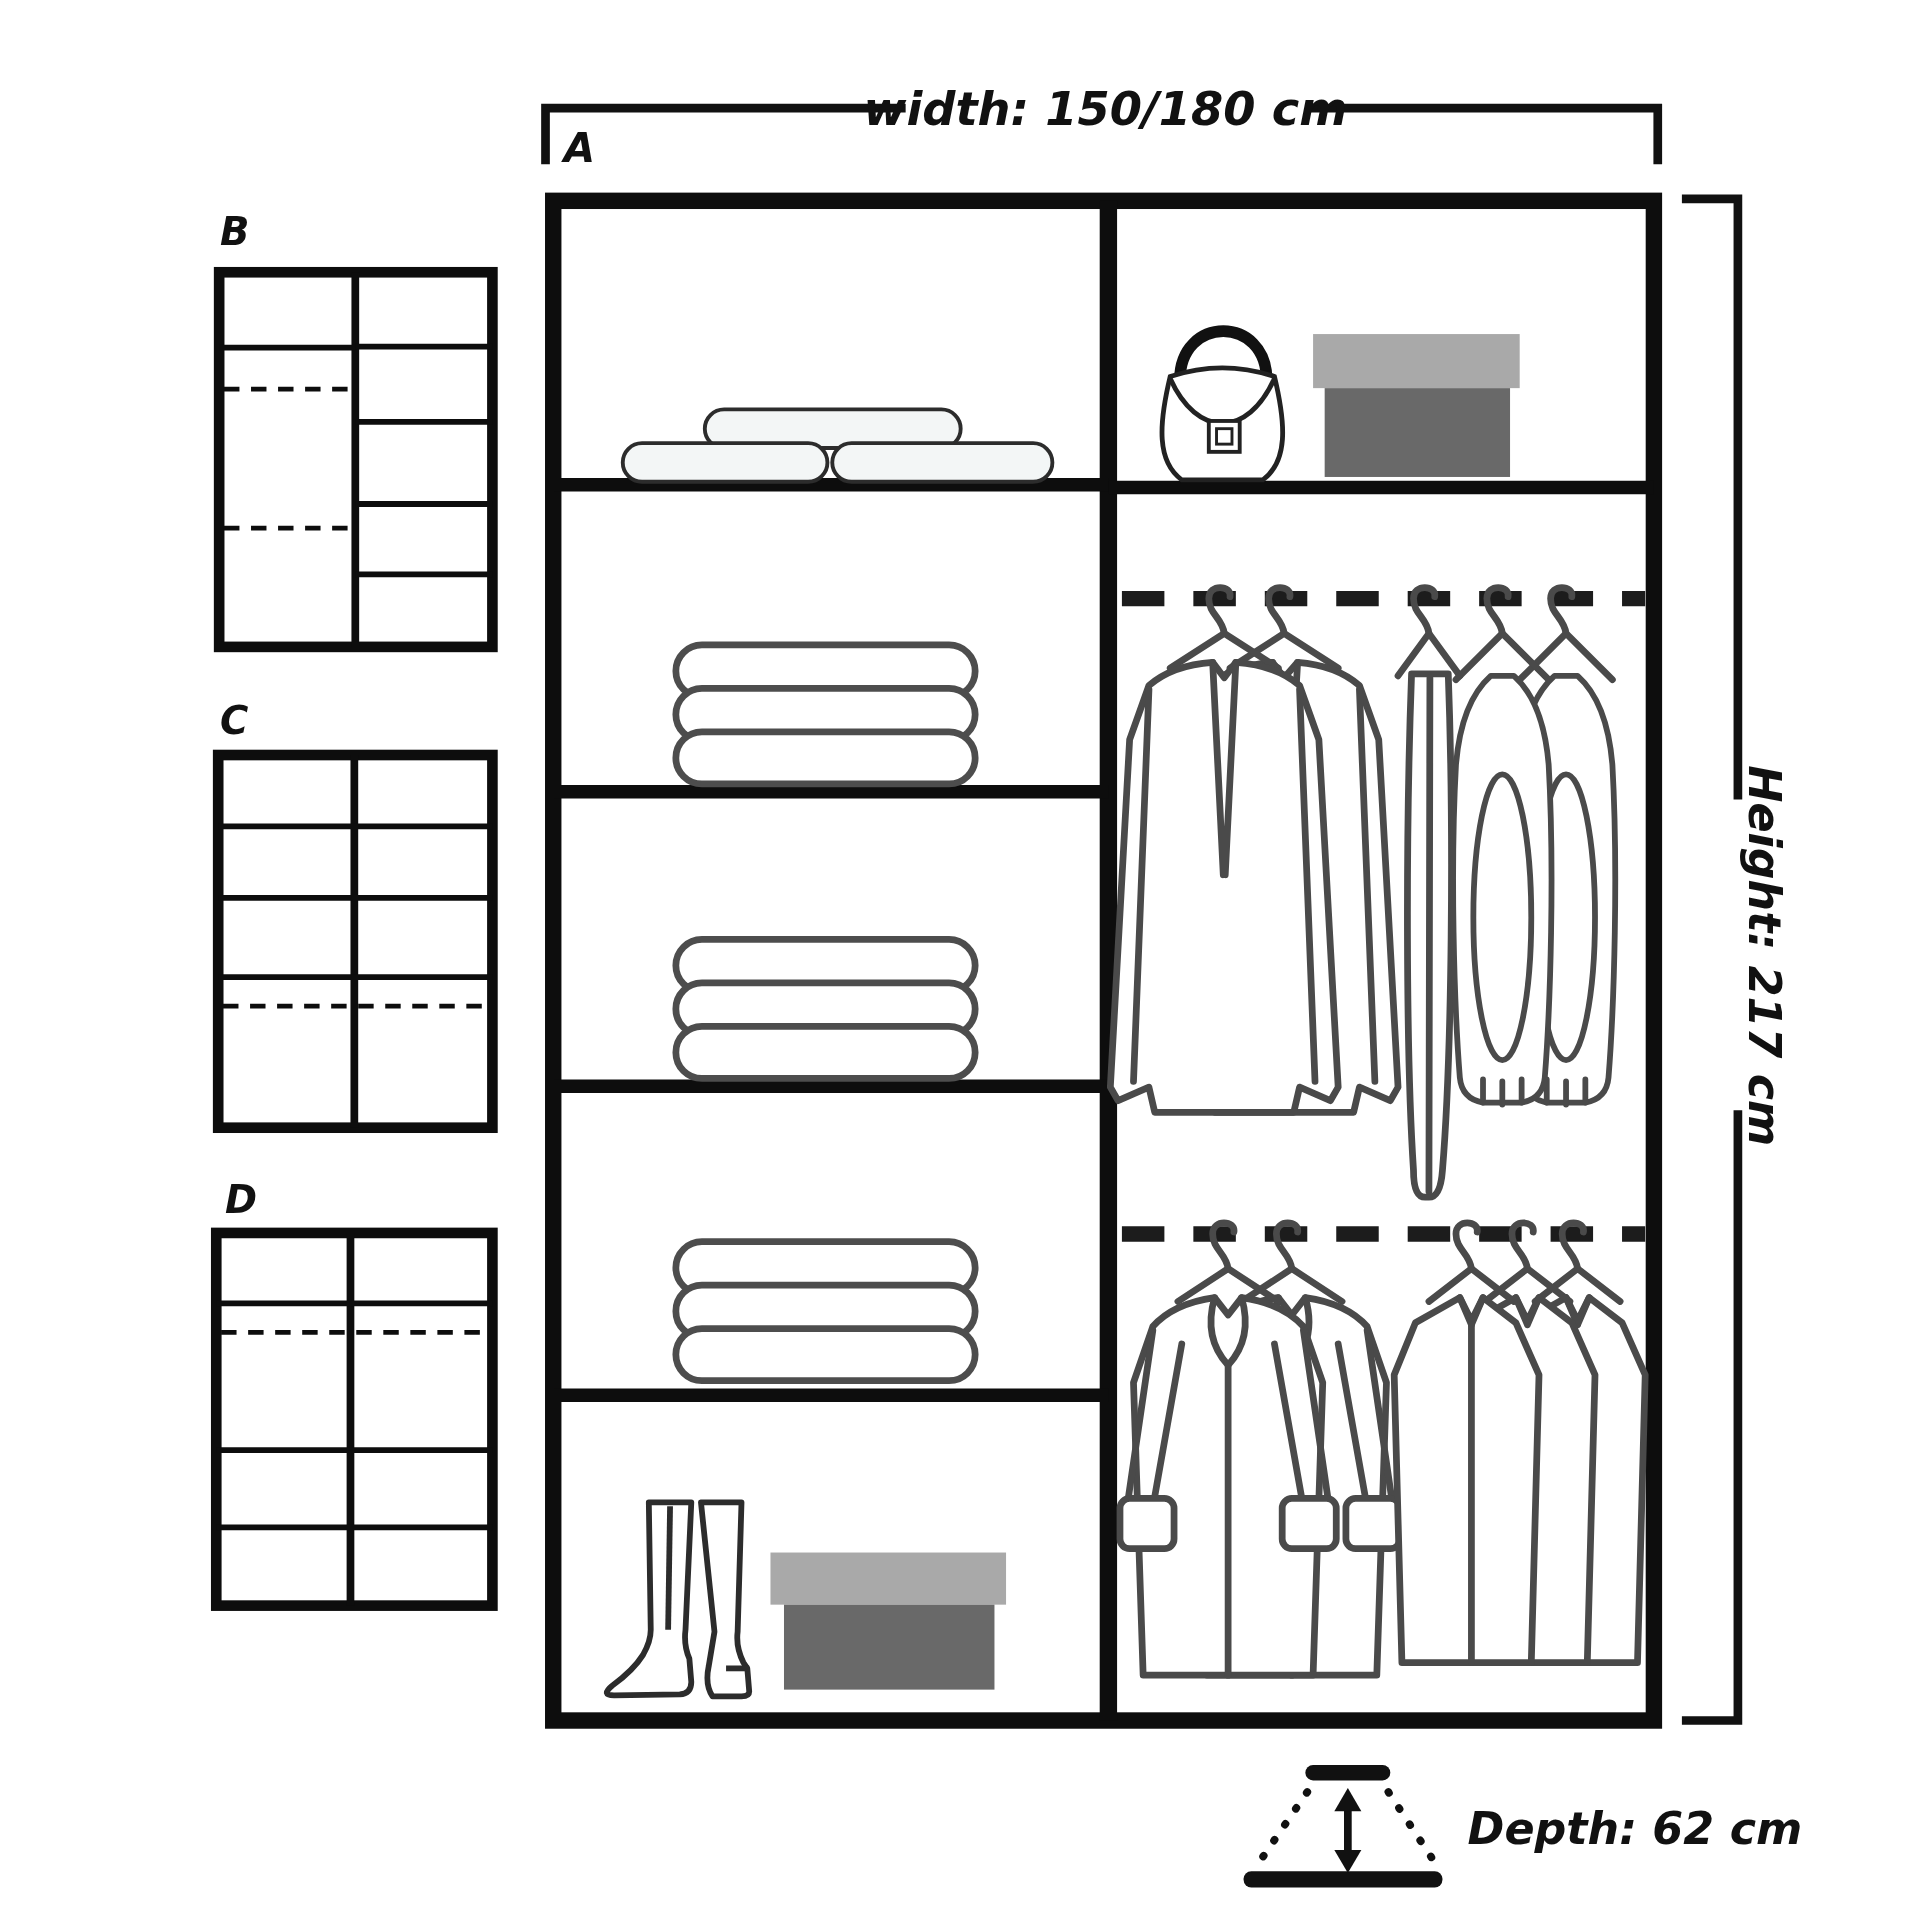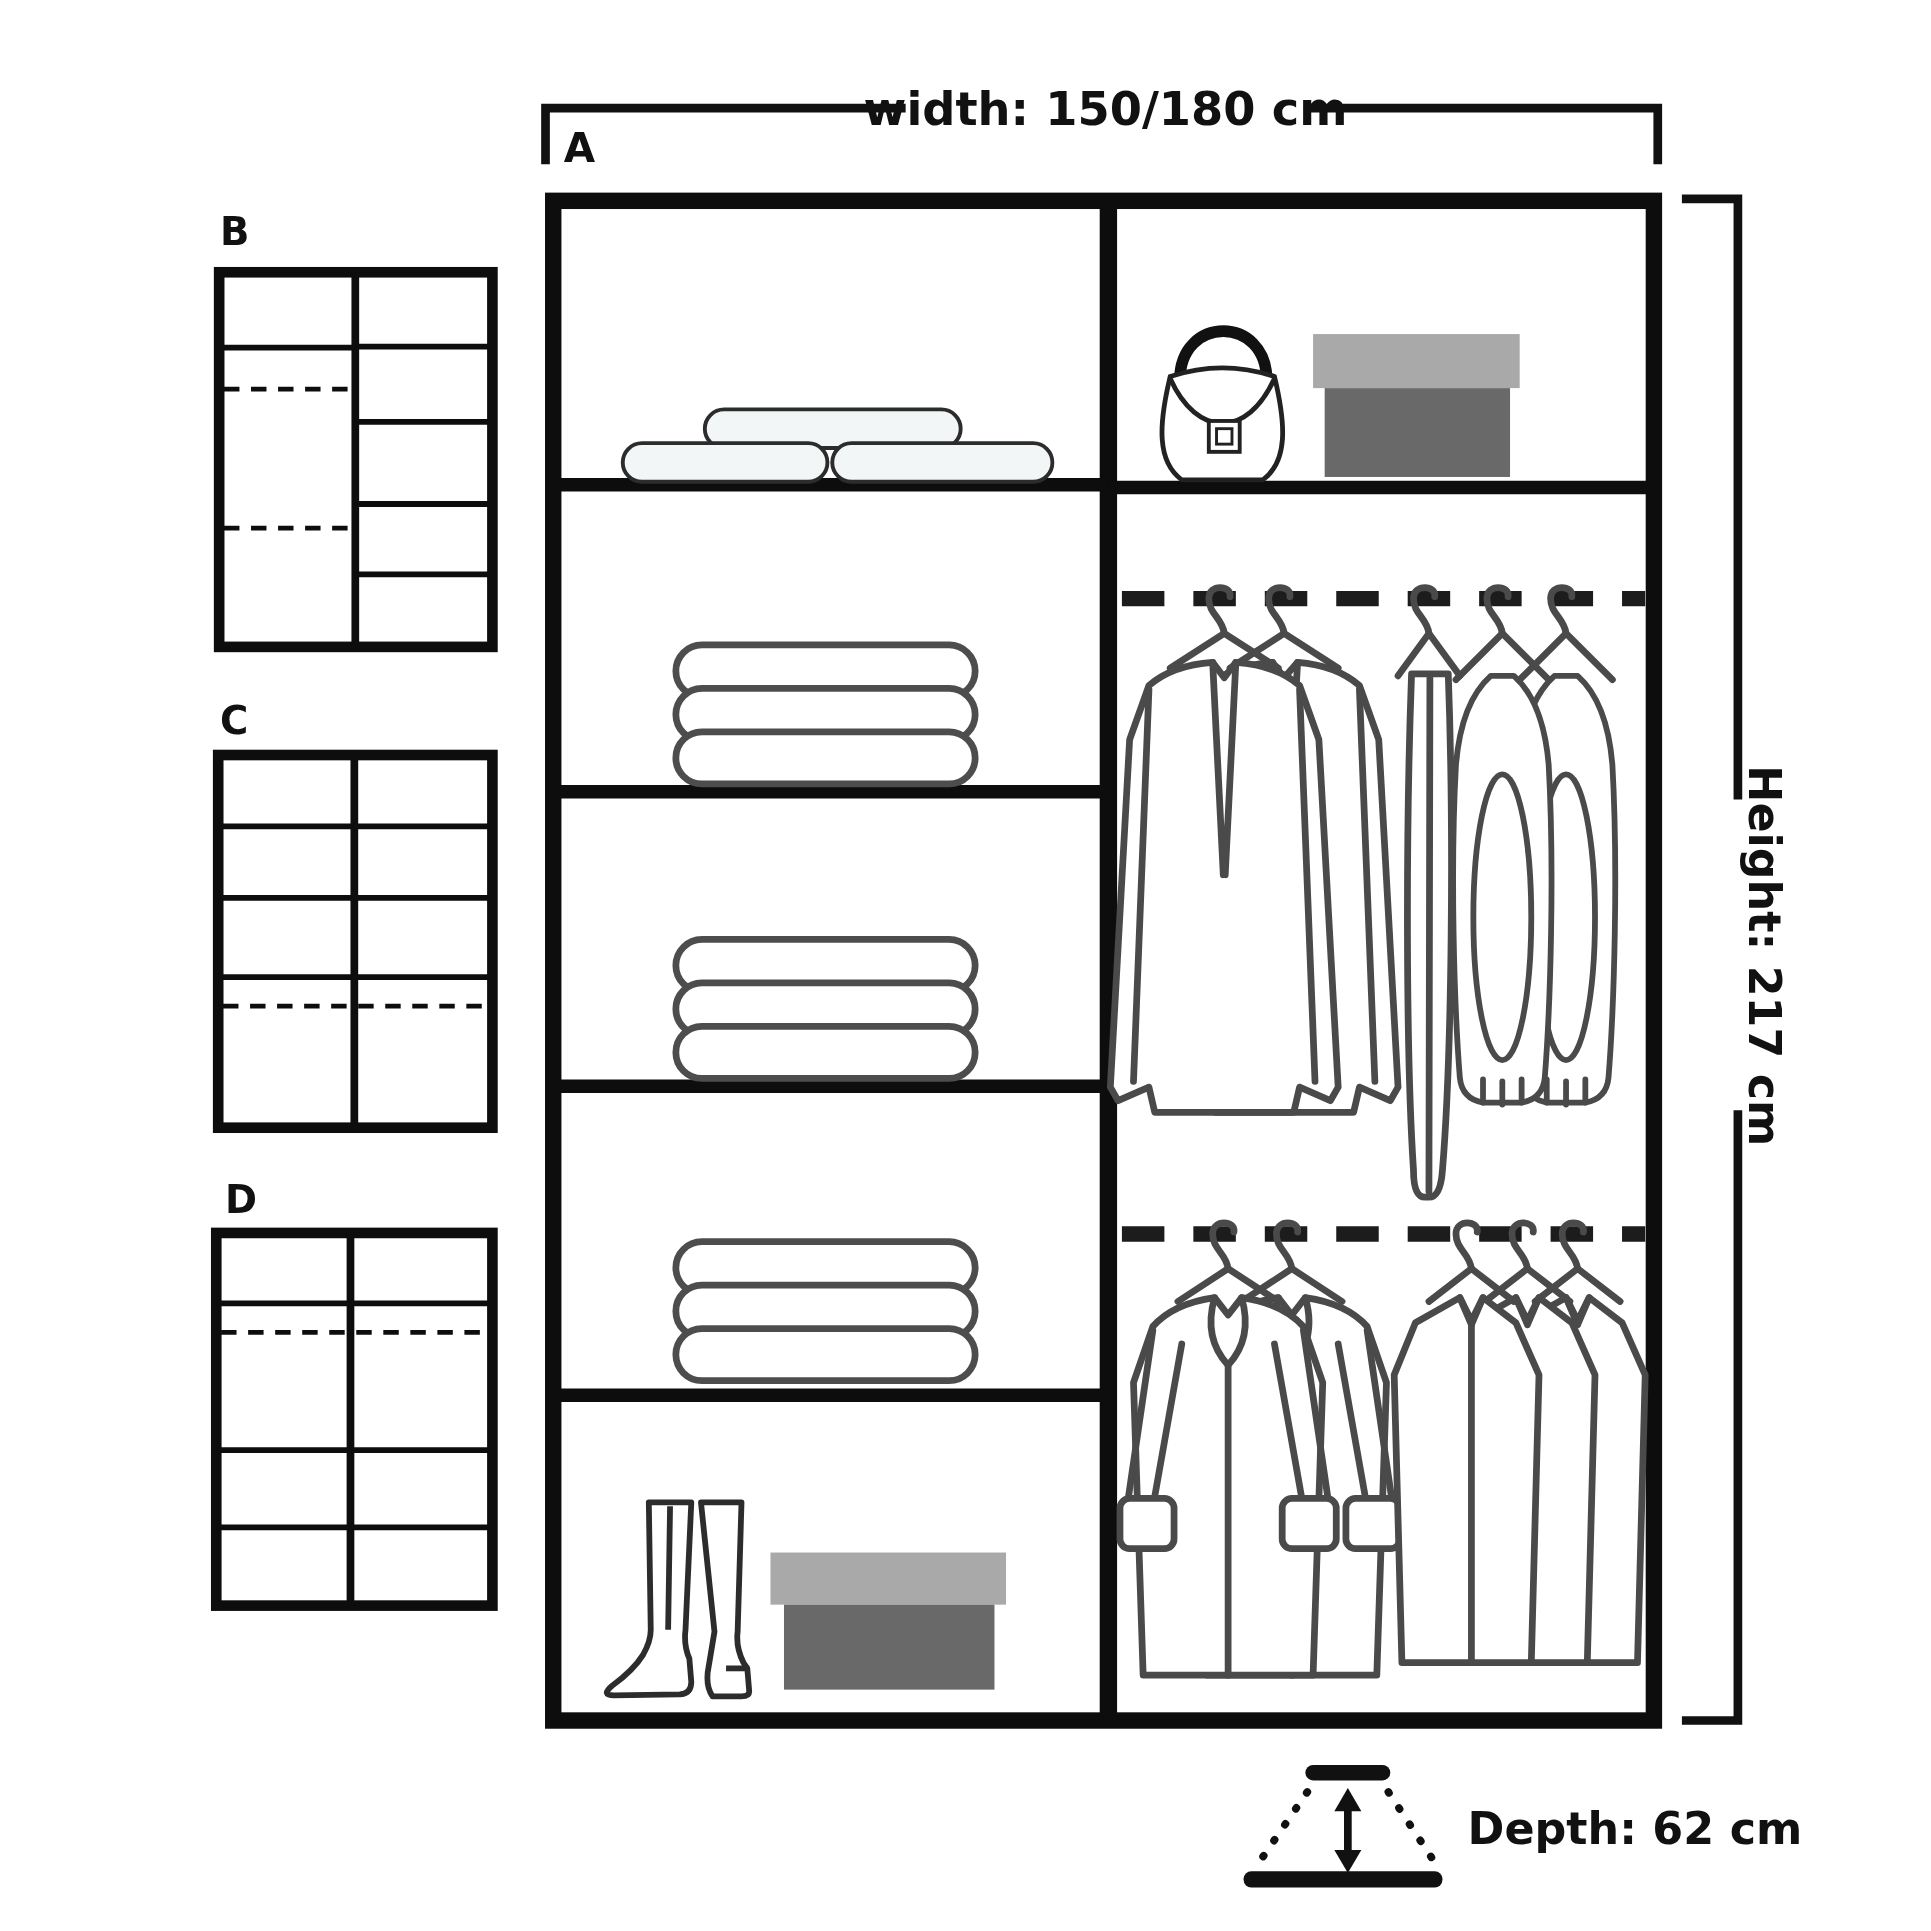--- a/index.html
+++ b/index.html
@@ -1,20 +1,20 @@
 <!DOCTYPE html>
 <html><head>
 <meta charset="utf-8">
 <style>
   html,body{margin:0;padding:0;}
   body{
     width:1931px;height:1931px;background:#ffffff;position:relative;
     font-family:"DejaVu Sans", sans-serif;
   }
-  #stage{position:absolute;left:0;top:0;width:1931px;height:1931px;}
+  #stage{position:absolute;left:0;top:0;width:1931px;height:1931px;font-style:italic;}
   svg{display:block;}
   .dim-text{font-family:"DejaVu Sans", sans-serif;font-weight:700;fill:#111111;}
   .label-text{font-family:"DejaVu Sans", sans-serif;font-weight:700;fill:#111111;}
 </style>
 </head>
 <body>
 
 <div id="stage">
 <svg width="1931" height="1931" viewBox="0 0 2000 2000" xmlns="http://www.w3.org/2000/svg">
 

